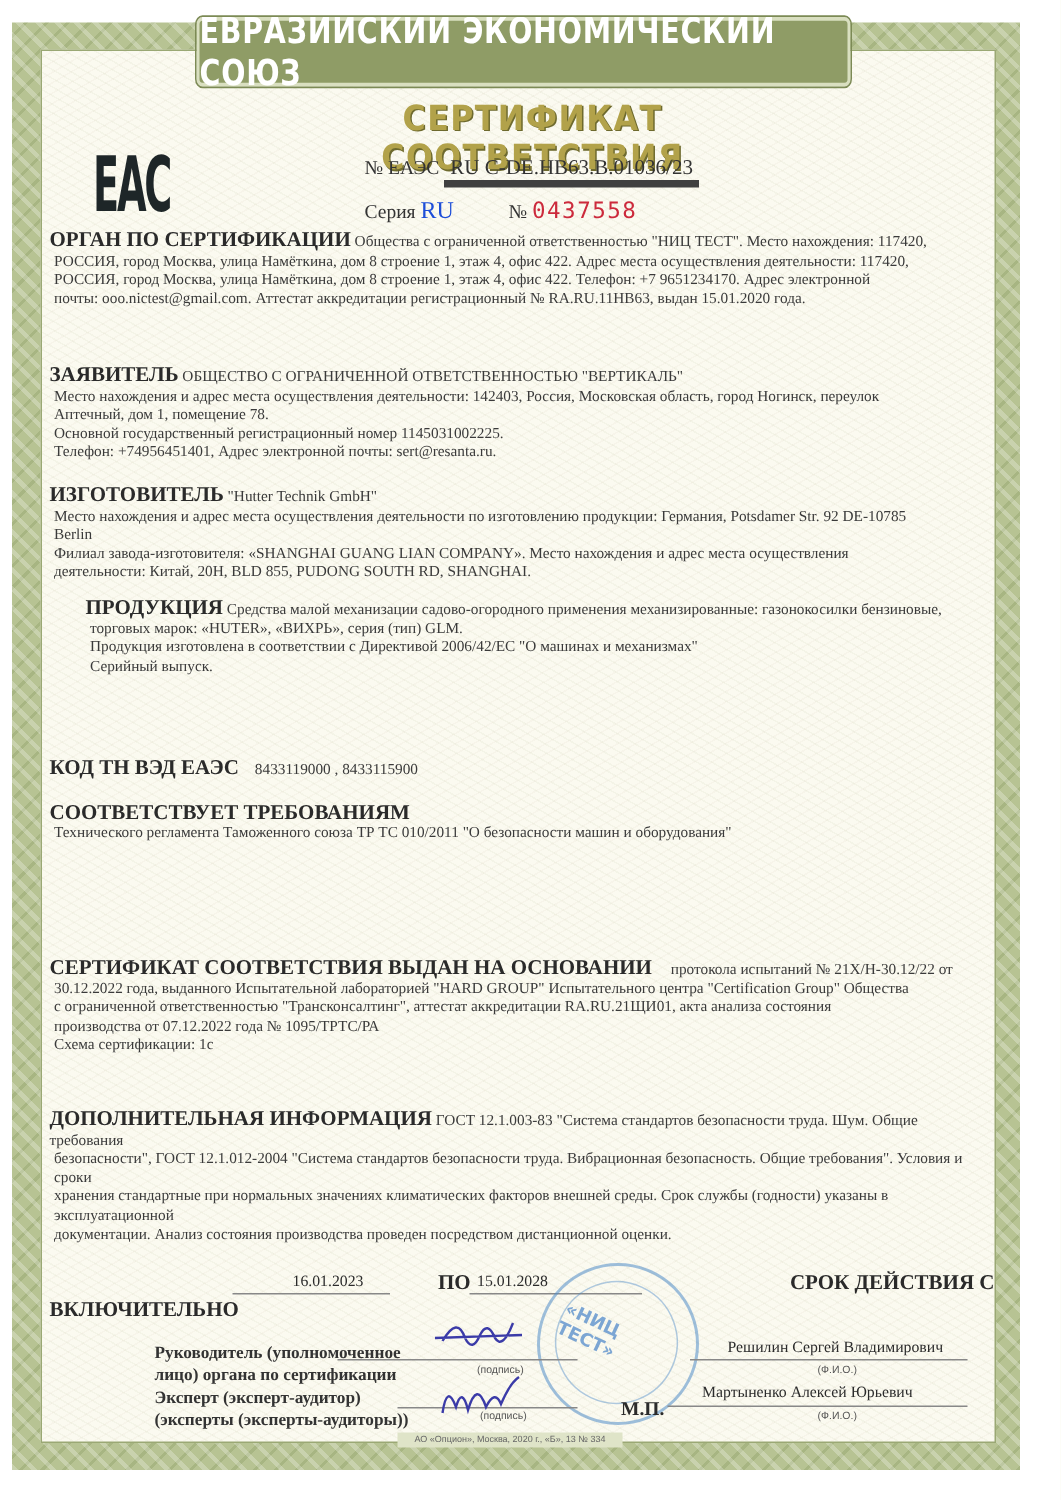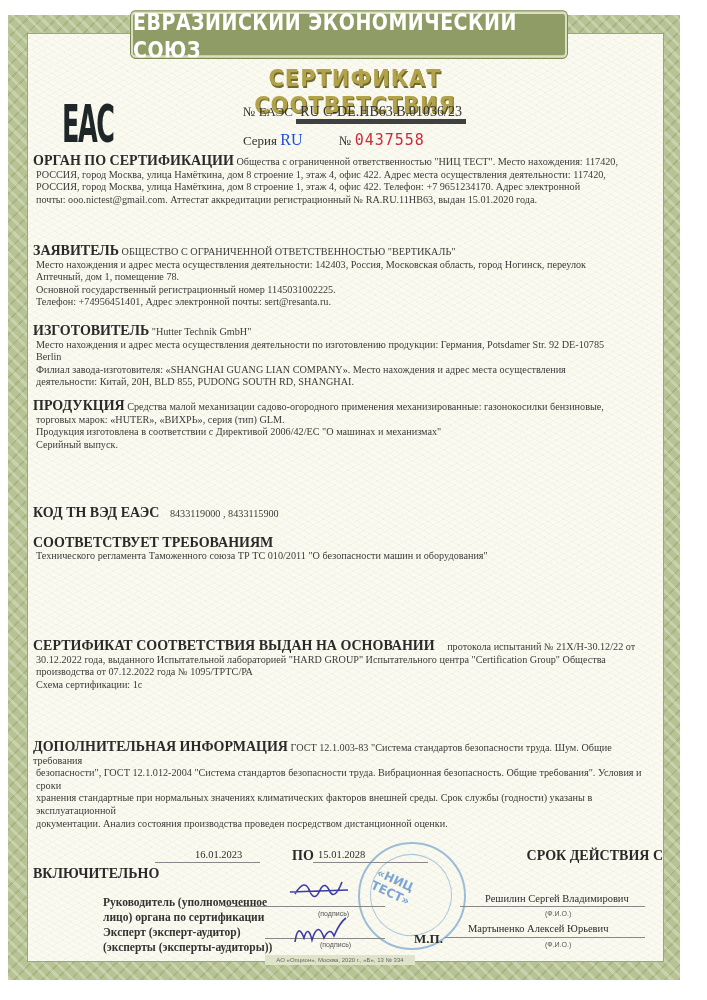--- a/index.html
+++ b/index.html
@@ -129,21 +129,21 @@
 
 <div class="section" style="top:325px;">
   <div><span class="head">ИЗГОТОВИТЕЛЬ</span>
   <span>"Hutter Technik GmbH"</span></div>
   <div class="indent">Место нахождения и адрес места осуществления деятельности по изготовлению продукции: Германия, Potsdamer Str. 92 DE-10785</div>
   <div class="indent">Berlin</div>
   <div class="indent">Филиал завода-изготовителя: «SHANGHAI GUANG LIAN COMPANY». Место нахождения и адрес места осуществления</div>
   <div class="indent">деятельности: Китай, 20H, BLD 855, PUDONG SOUTH RD, SHANGHAI.</div>
 </div>
 
-<div class="section" style="top:400px;">
+<div class="section" style="top:400px;margin-left:24px;">
   <div><span class="head">ПРОДУКЦИЯ</span>
   <span>Средства малой механизации садово-огородного применения механизированные: газонокосилки бензиновые,</span></div>
   <div class="indent">торговых марок: «HUTER», «ВИХРЬ», серия (тип) GLM.</div>
   <div class="indent">Продукция изготовлена в соответствии с Директивой 2006/42/EC "О машинах и механизмах"</div>
   <div class="indent">Серийный выпуск.</div>
 </div>
 
 <div class="section" style="top:507px;">
   <span class="head">КОД ТН ВЭД ЕАЭС</span>
   <span style="margin-left:8px">8433119000 , 8433115900</span>
@@ -151,20 +151,21 @@
 
 <div class="section" style="top:537px;">
   <div class="head">СООТВЕТСТВУЕТ ТРЕБОВАНИЯМ</div>
   <div class="indent">Технического регламента Таможенного союза ТР ТС 010/2011 "О безопасности машин и оборудования"</div>
 </div>
 
 <div class="section" style="top:640px;">
   <div><span class="head">СЕРТИФИКАТ СООТВЕТСТВИЯ  ВЫДАН НА ОСНОВАНИИ</span>
   <span style="margin-left:10px">протокола испытаний № 21X/H-30.12/22 от</span></div>
   <div class="indent">30.12.2022 года, выданного Испытательной лабораторией "HARD GROUP" Испытательного центра "Certification Group" Общества</div>
+  <div class="indent">с ограниченной ответственностью "Трансконсалтинг", аттестат аккредитации RA.RU.21ЩИ01, акта анализа состояния</div>
   <div class="indent">производства от 07.12.2022 года № 1095/ТРТС/РА</div>
   <div class="indent">Схема сертификации: 1с</div>
 </div>
 
 <div class="section" style="top:741px;">
   <div><span class="head">ДОПОЛНИТЕЛЬНАЯ ИНФОРМАЦИЯ</span>
   <span>ГОСТ 12.1.003-83 "Система стандартов безопасности труда. Шум. Общие требования</span></div>
   <div class="indent">безопасности", ГОСТ 12.1.012-2004 "Система стандартов безопасности труда. Вибрационная безопасность. Общие требования". Условия и сроки</div>
   <div class="indent">хранения стандартные при нормальных значениях климатических факторов внешней среды. Срок службы (годности) указаны в эксплуатационной</div>
   <div class="indent">документации. Анализ состояния производства проведен посредством дистанционной оценки.</div>

